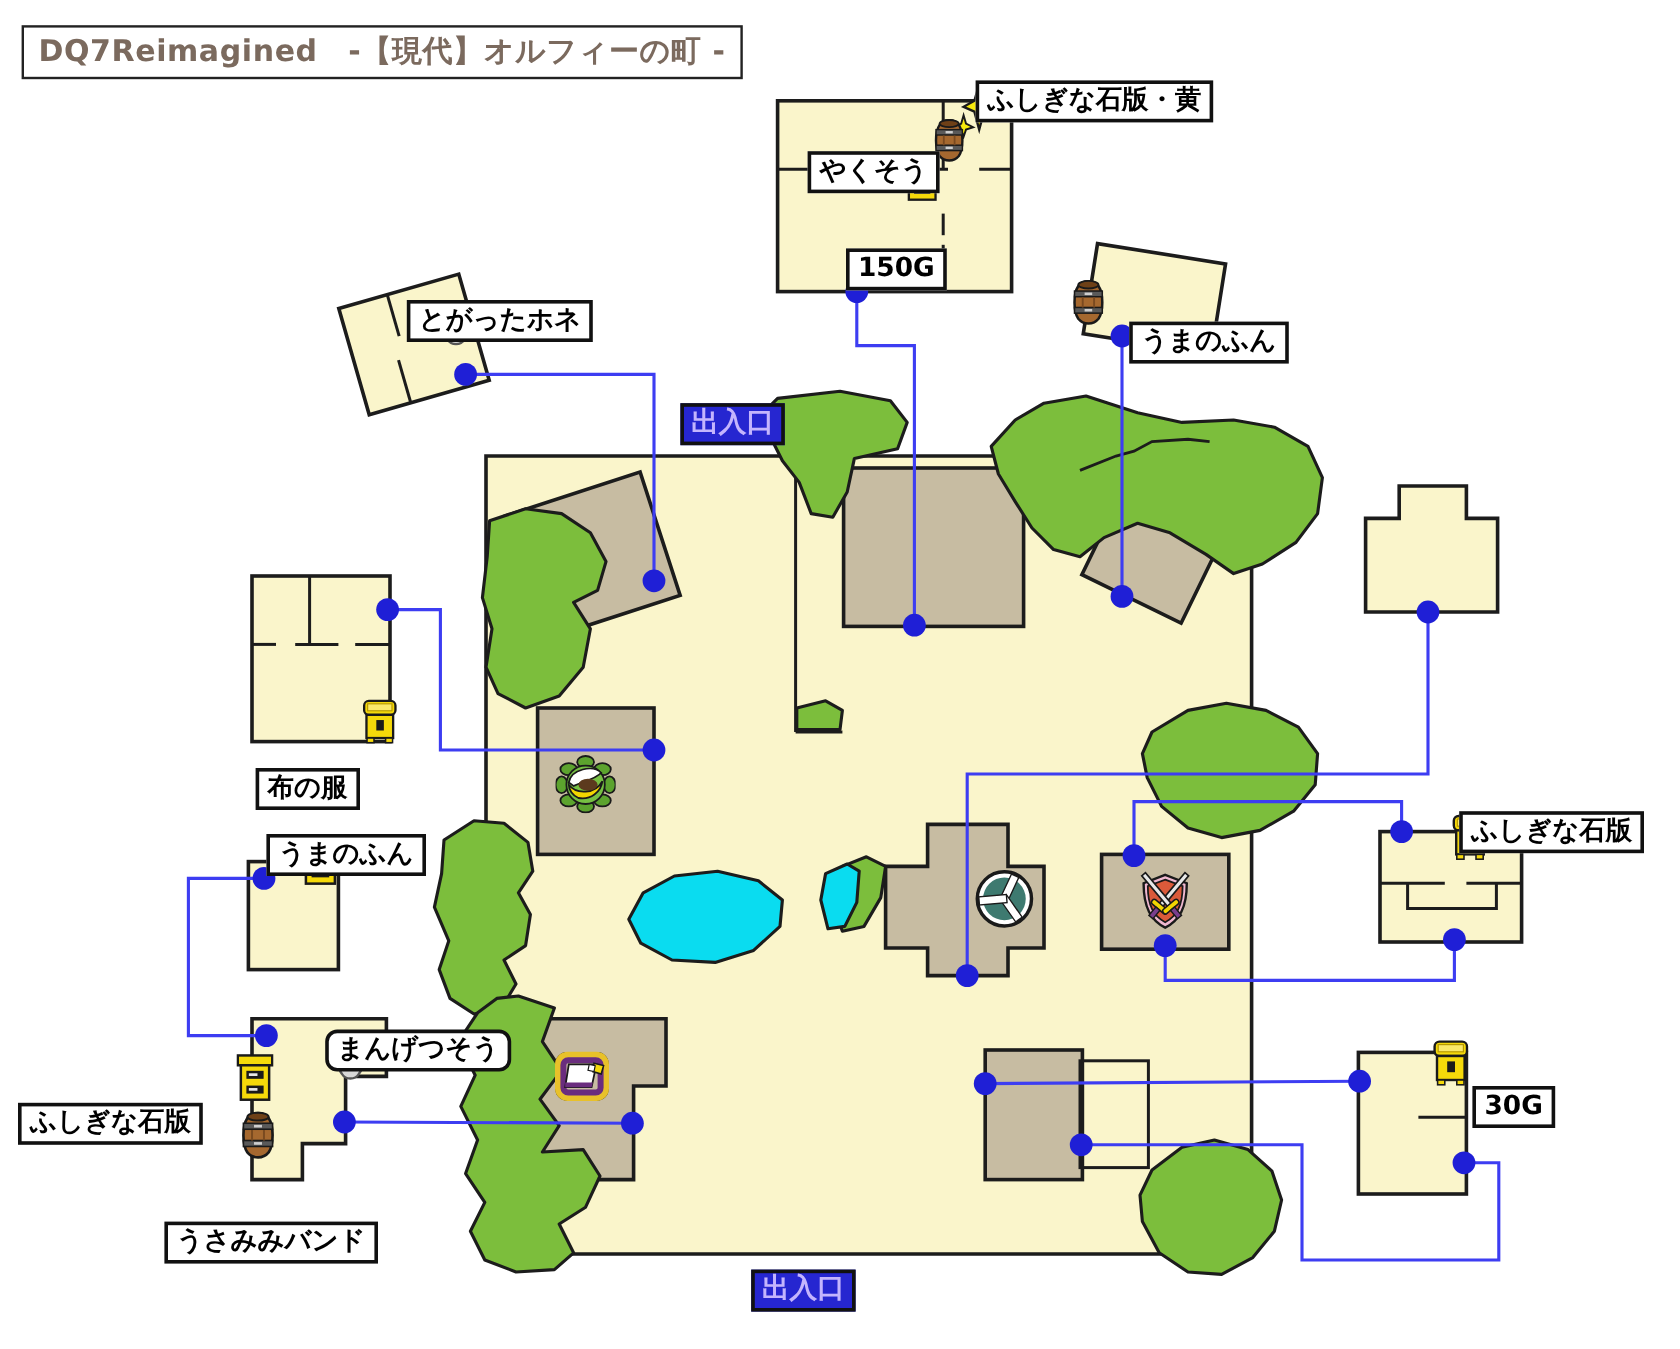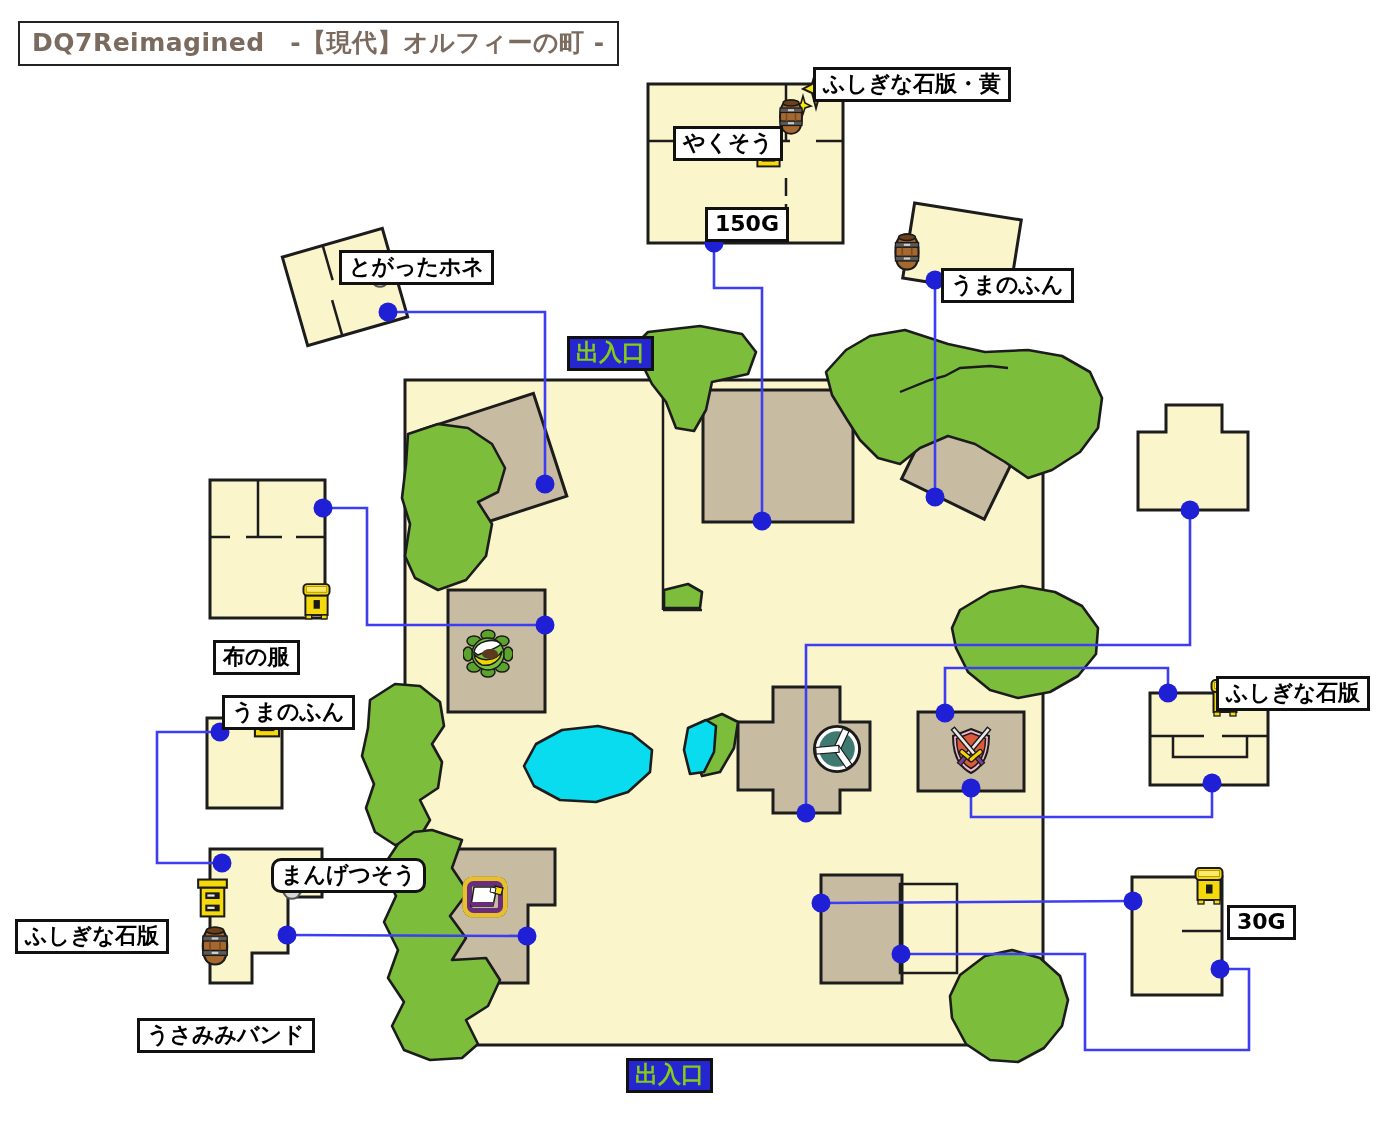--- a/index.html
+++ b/index.html
@@ -2,21 +2,21 @@
 <html><head>
 <meta charset="utf-8">
 <style>
   html,body{margin:0;padding:0;background:#ffffff;}
   #stage{position:relative;width:1400px;height:1124px;background:#ffffff;overflow:hidden;
          font-family:"DejaVu Sans","Liberation Sans",sans-serif;}
   #map-svg{position:absolute;left:0;top:0;}
   .map-label{position:absolute;background:#ffffff;border:3px solid #111;color:#000;
              font-weight:bold;font-size:22px;line-height:1.15;padding:1px 7px 3px;
              white-space:nowrap;z-index:30;margin-top:36px;}
-  .entrance-label{position:absolute;background:#2626d0;border:3px solid #111;color:#84cc16;
+  .entrance-label{position:absolute;background:#2626d0;border:3px solid #111;color:#c4b5fd;
              font-weight:bold;font-size:23px;line-height:1.1;padding:1px 6px 3px;
              white-space:nowrap;z-index:30;}
   .title-box{position:absolute;left:18px;top:21px;background:#fff;border:2px solid #222;
              color:#7b6a5e;font-weight:bold;font-size:25px;letter-spacing:.5px;
              padding:3px 12px 5px;white-space:nowrap;z-index:30;}
 </style>
 </head>
 <body>
 
 <div id="stage">

